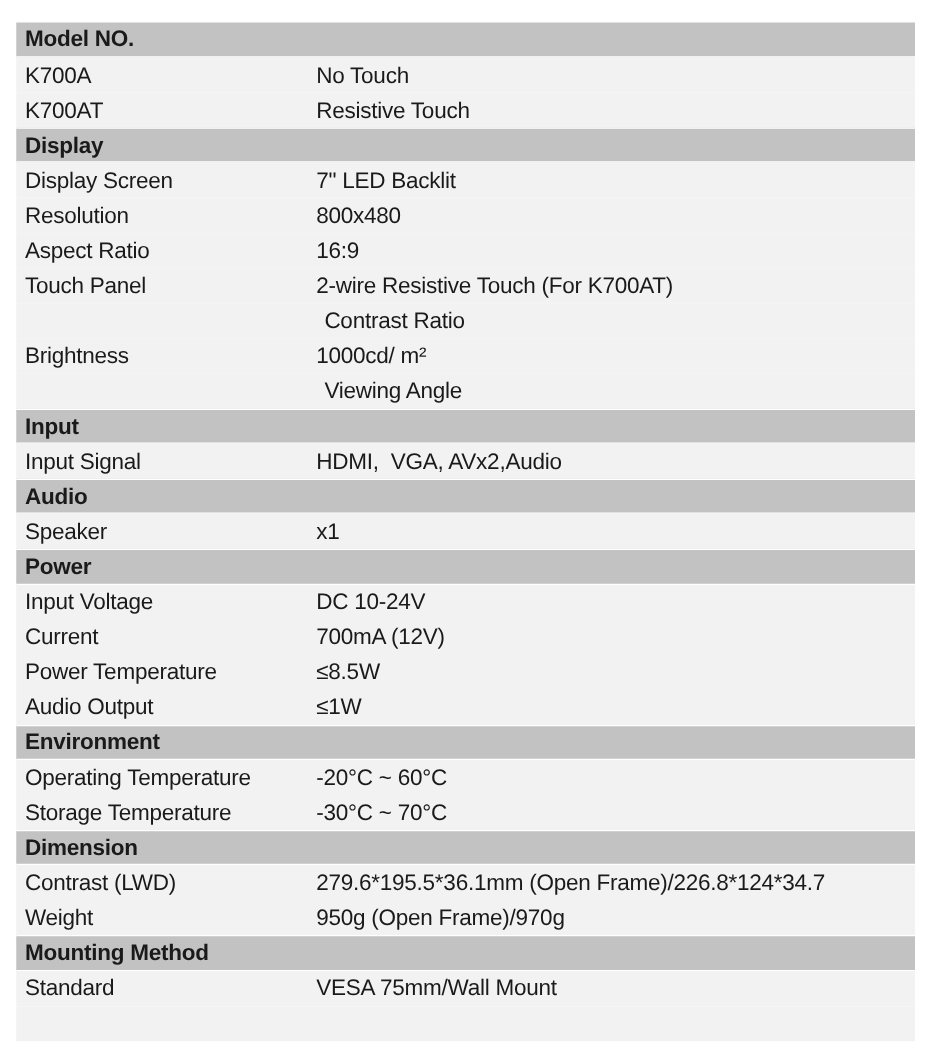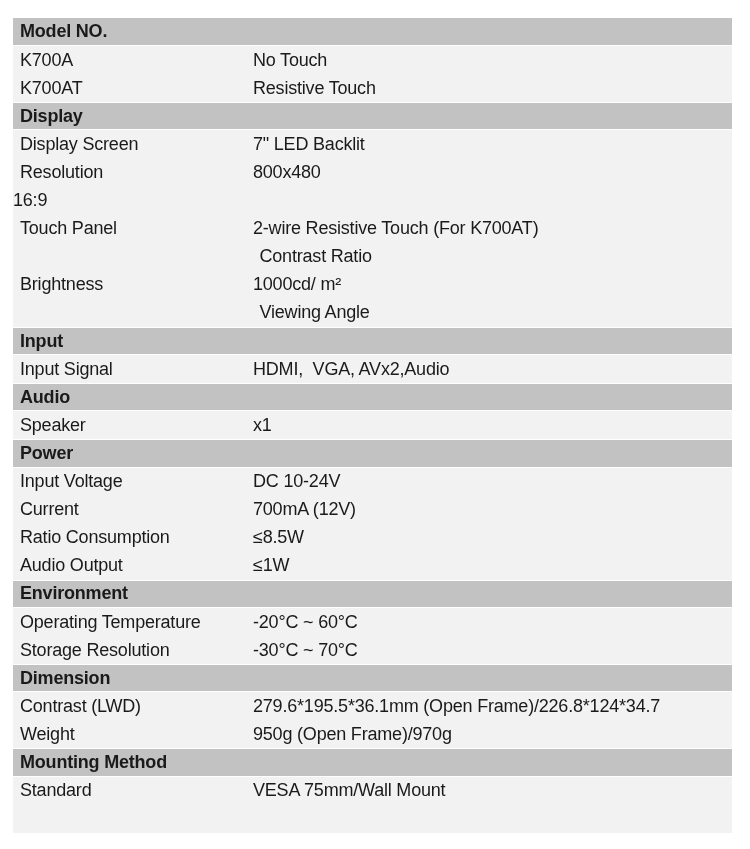--- a/index.html
+++ b/index.html
@@ -79,20 +79,21 @@
     <div class="section-header"><span>Display</span></div>
     <div class="spec-row">
       <span class="cell label">Display Screen</span>
       <span class="cell value">7" LED Backlit</span>
     </div>
     <div class="spec-row">
       <span class="cell label">Resolution</span>
       <span class="cell value">800x480</span>
     </div>
     <div class="spec-row">
+      <span class="cell label">Aspect Ratio</span>
       <span class="cell value">16:9</span>
     </div>
     <div class="spec-row">
       <span class="cell label">Touch Panel</span>
       <span class="cell value">2-wire Resistive Touch (For K700AT)</span>
     </div>
     <div class="spec-row">
       <span class="cell label">Contrast Ratio</span>
     </div>
     <div class="spec-row">
@@ -115,34 +116,34 @@
     <div class="section-header"><span>Power</span></div>
     <div class="spec-row">
       <span class="cell label">Input Voltage</span>
       <span class="cell value">DC 10-24V</span>
     </div>
     <div class="spec-row">
       <span class="cell label">Current</span>
       <span class="cell value">700mA (12V)</span>
     </div>
     <div class="spec-row">
-      <span class="cell label">Ratio Consumption</span>
+      <span class="cell label">Power Temperature</span>
       <span class="cell value">≤8.5W</span>
     </div>
     <div class="spec-row">
       <span class="cell label">Audio Output</span>
       <span class="cell value">≤1W</span>
     </div>
     <div class="section-header"><span>Environment</span></div>
     <div class="spec-row">
       <span class="cell label">Operating Temperature</span>
       <span class="cell value">-20°C ~ 60°C</span>
     </div>
     <div class="spec-row">
-      <span class="cell label">Storage Resolution</span>
+      <span class="cell label">Storage Temperature</span>
       <span class="cell value">-30°C ~ 70°C</span>
     </div>
     <div class="section-header"><span>Dimension</span></div>
     <div class="spec-row">
       <span class="cell label">Contrast (LWD)</span>
       <span class="cell value">279.6*195.5*36.1mm (Open Frame)/226.8*124*34.7</span>
     </div>
     <div class="spec-row">
       <span class="cell label">Weight</span>
       <span class="cell value">950g (Open Frame)/970g</span>

